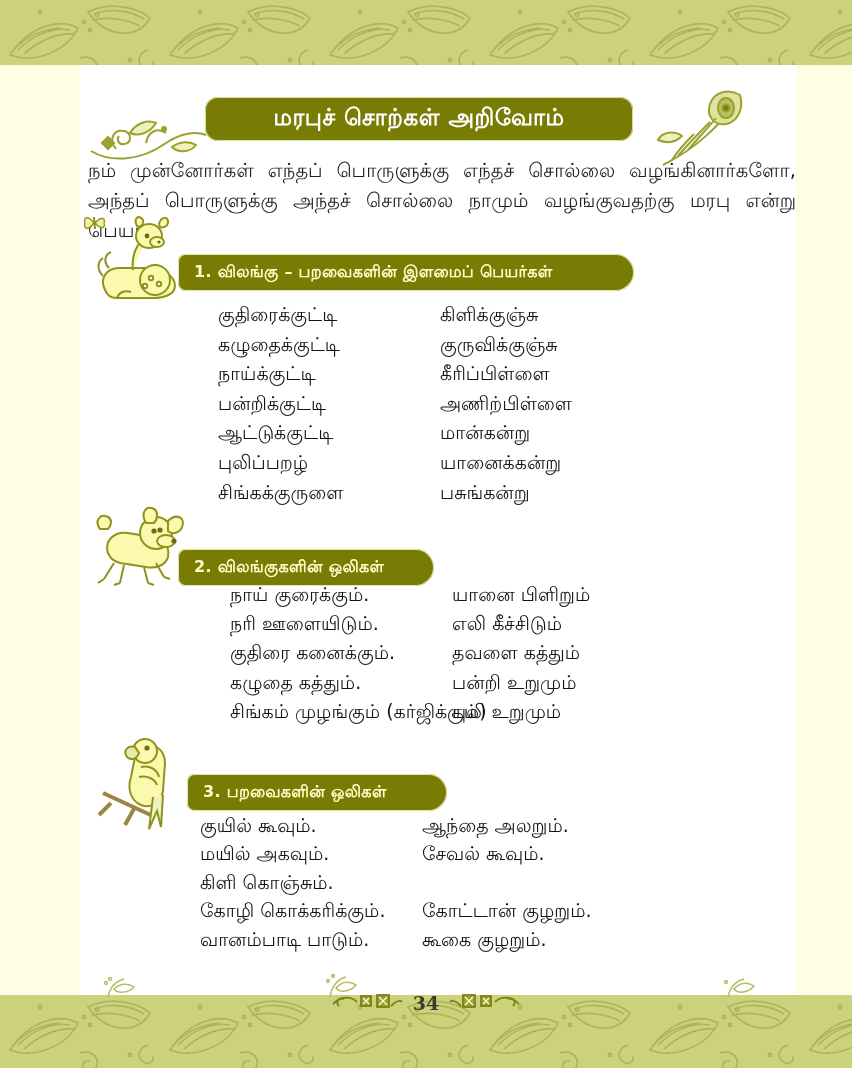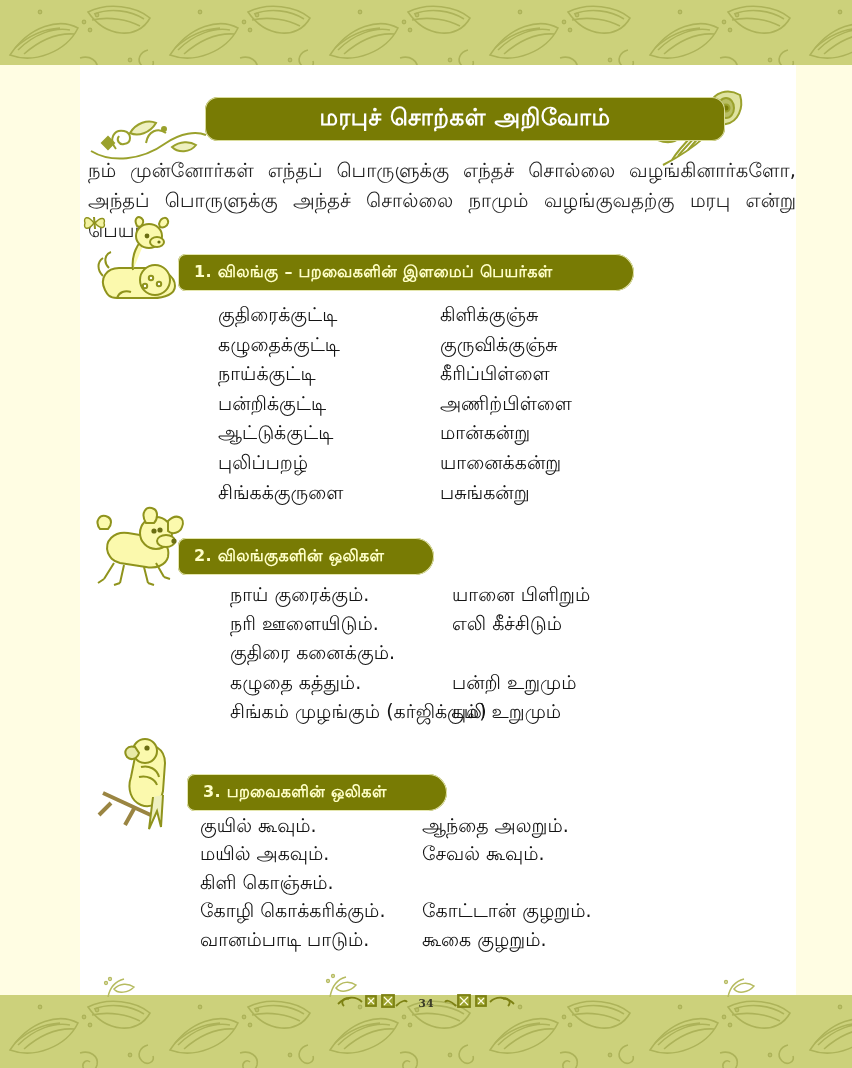--- a/index.html
+++ b/index.html
@@ -9,21 +9,21 @@
     font-family:"DejaVu Sans","Liberation Sans",sans-serif;
   }
   .band{position:absolute;left:0;width:852px;overflow:hidden;}
   .band-top{top:0;height:65px;}
   .band-bottom{top:995px;height:73px;}
   .side-margin{position:absolute;top:65px;height:930px;background:#fffde3;}
   .margin-left{left:0;width:80px;}
   .margin-right{left:796px;width:56px;}
 
   .title-banner{
-    position:absolute;left:205px;top:97px;width:520px;height:44px;
+    position:absolute;left:205px;top:97px;width:428px;height:44px;
     background:#787b04;border-radius:13px;
     display:flex;align-items:center;justify-content:center;
     box-shadow:0 0 0 1px #d9dc9a inset;
   }
   .title-banner span{color:#ffffff;font-size:23px;font-weight:bold;letter-spacing:.5px;}
 
   .flourish{position:absolute;}
   .fl-left{left:86px;top:103px;}
   .fl-right{left:648px;top:80px;}
 
@@ -35,21 +35,21 @@
 
   .section-banner{
     position:absolute;height:37px;background:#787b04;
     border-radius:8px 19px 19px 8px;
     display:flex;align-items:center;
     padding-left:16px;box-sizing:border-box;
     box-shadow:0 0 0 1px #e4e6ad inset;
   }
   .section-banner span{color:#ffffc8;font-size:16px;font-weight:bold;letter-spacing:.3px;}
   .sb1{left:178px;top:254px;width:456px;}
-  .sb2{left:178px;top:538px;width:256px;}
+  .sb2{left:178px;top:549px;width:256px;}
   .sb3{left:187px;top:774px;width:260px;}
 
   .deco{position:absolute;}
   .deco-deer{left:93px;top:212px;}
   .deco-dog{left:90px;top:503px;}
   .deco-parrot{left:95px;top:733px;}
   .deco-butterfly{left:82px;top:213px;}
 
   .pair-list{position:absolute;width:460px;}
   .pl1{left:200px;top:303px;}
@@ -58,21 +58,21 @@
   .pair-row{display:grid;grid-template-columns:222px auto;}
   .pl1 .pair-row{height:29.6px;margin-left:18px;}
   .pl2 .pair-row{height:29.2px;}
   .pl3 .pair-row{height:28.4px;}
   .pair-row div{font-size:19px;font-weight:500;color:#141414;white-space:nowrap;}
 
   .footer-line{
     position:absolute;left:0;top:990px;width:852px;height:26px;
     display:flex;align-items:center;justify-content:center;gap:10px;
   }
-  .footer-line .pageno{font-size:11px;font-weight:bold;color:#3c3c28;font-family:"DejaVu Serif","Liberation Serif",serif;}
+  .footer-line .pageno{font-size:19px;font-weight:bold;color:#3c3c28;font-family:"DejaVu Serif","Liberation Serif",serif;}
   .sprig{position:absolute;}
 </style>
 </head>
 <body>
 
 <div class="page">
 
   <div class="band band-top">
     <svg width="852" height="65" xmlns="http://www.w3.org/2000/svg">
       <defs>
@@ -279,20 +279,21 @@
       <div class="pair-row">
         <div>நாய் குரைக்கும்.</div>
         <div>யானை பிளிறும்</div>
       </div>
       <div class="pair-row">
         <div>நரி ஊளையிடும்.</div>
         <div>எலி கீச்சிடும்</div>
       </div>
       <div class="pair-row">
         <div>குதிரை கனைக்கும்.</div>
+        <div>தவளை கத்தும்</div>
       </div>
       <div class="pair-row">
         <div>கழுதை கத்தும்.</div>
         <div>பன்றி உறுமும்</div>
       </div>
       <div class="pair-row">
         <div>சிங்கம் முழங்கும் (கர்ஜிக்கும்)</div>
         <div>புலி உறுமும்</div>
       </div>
     </div>

